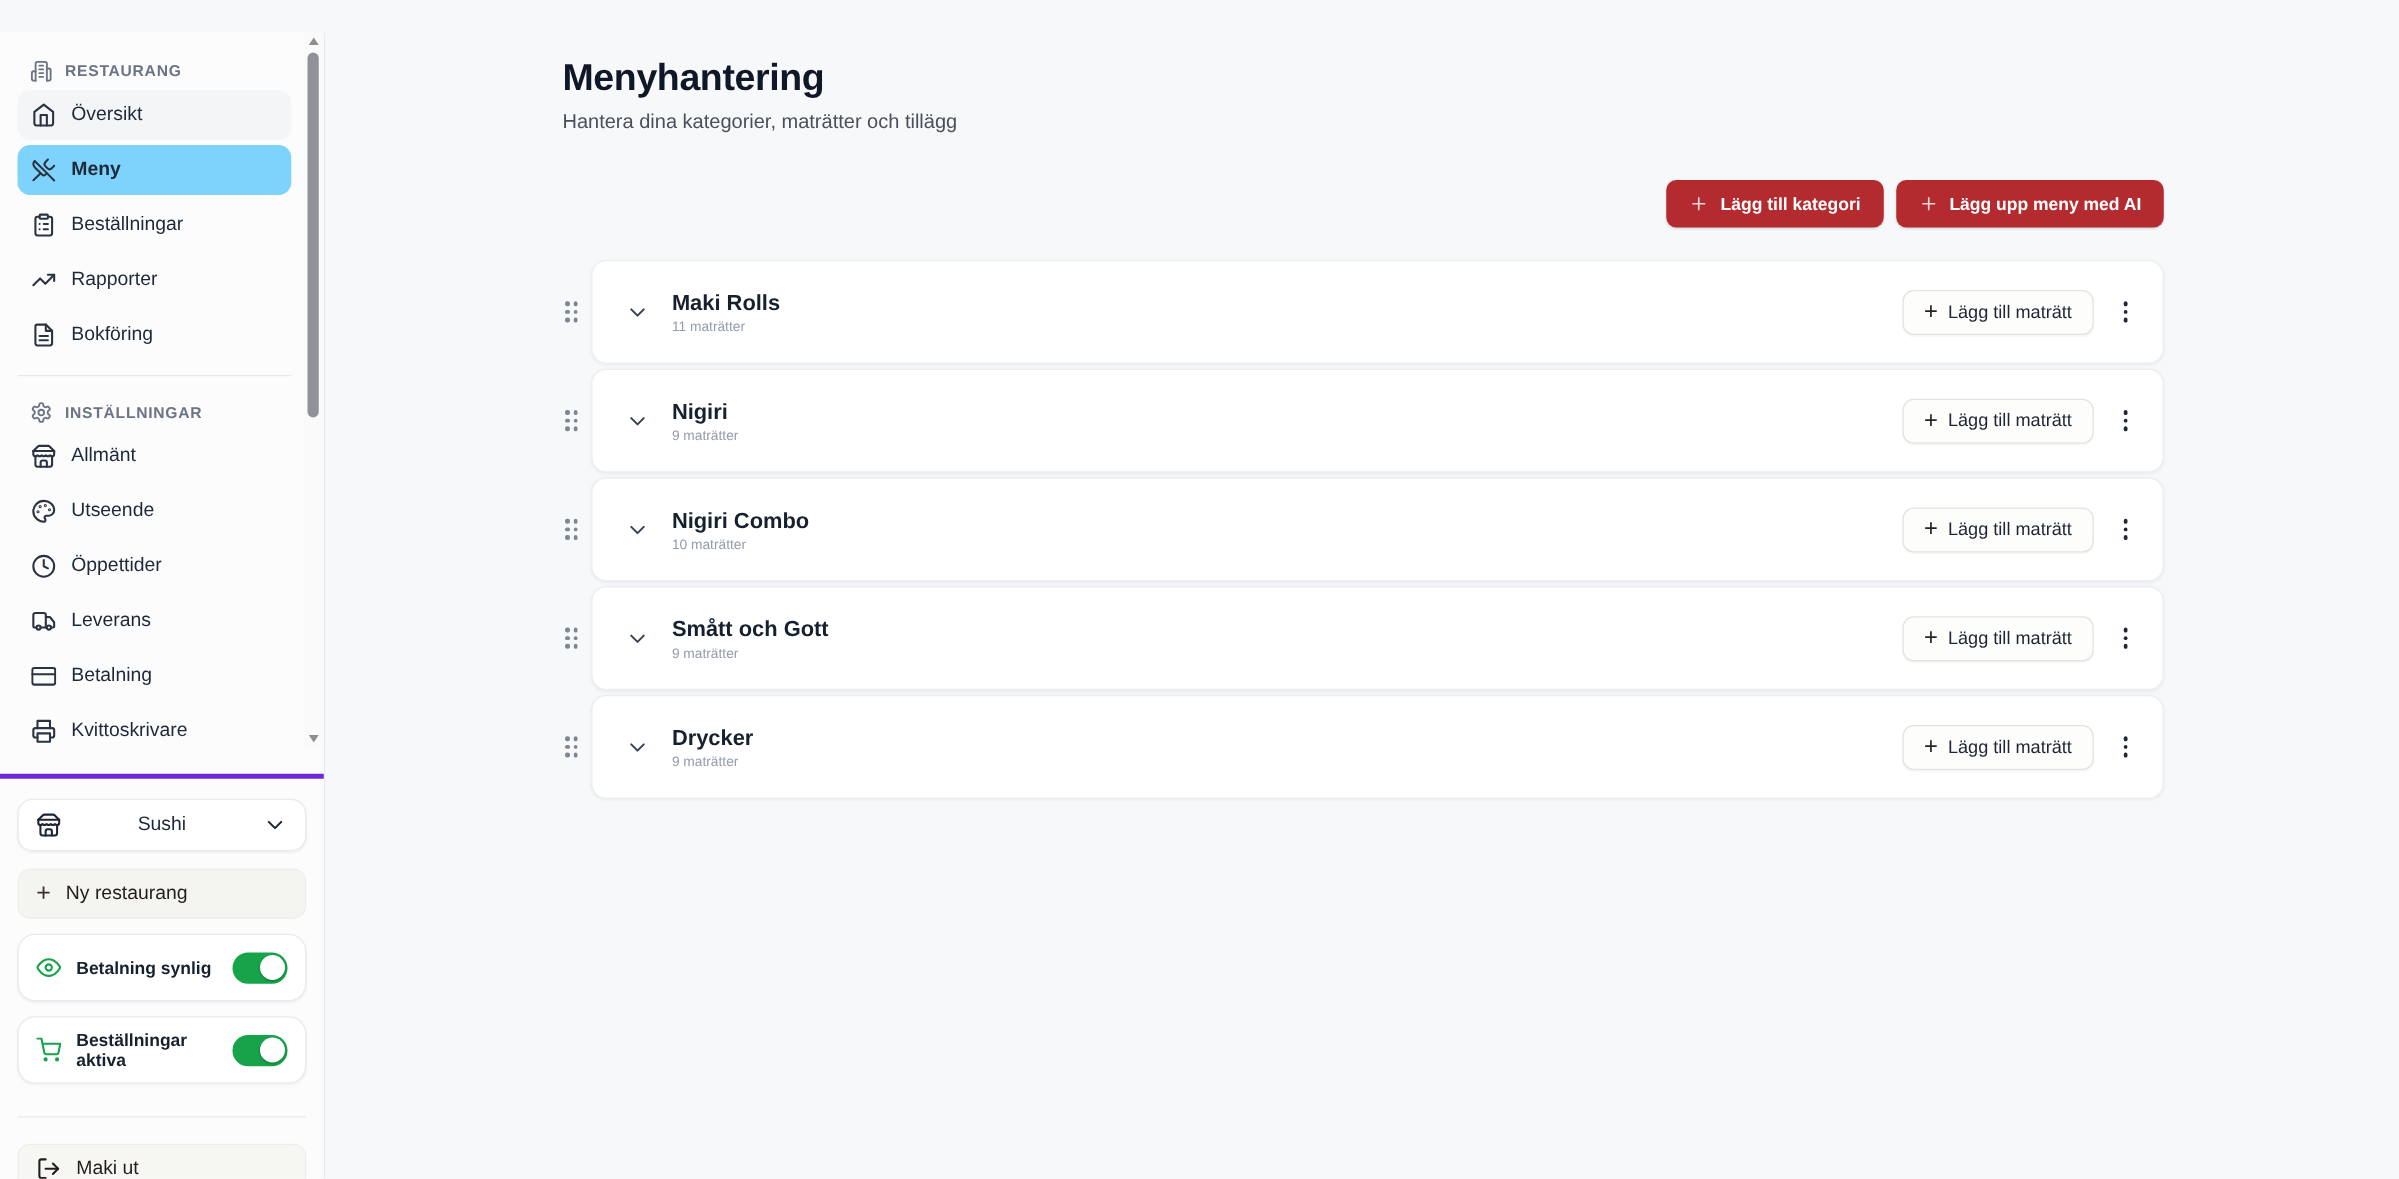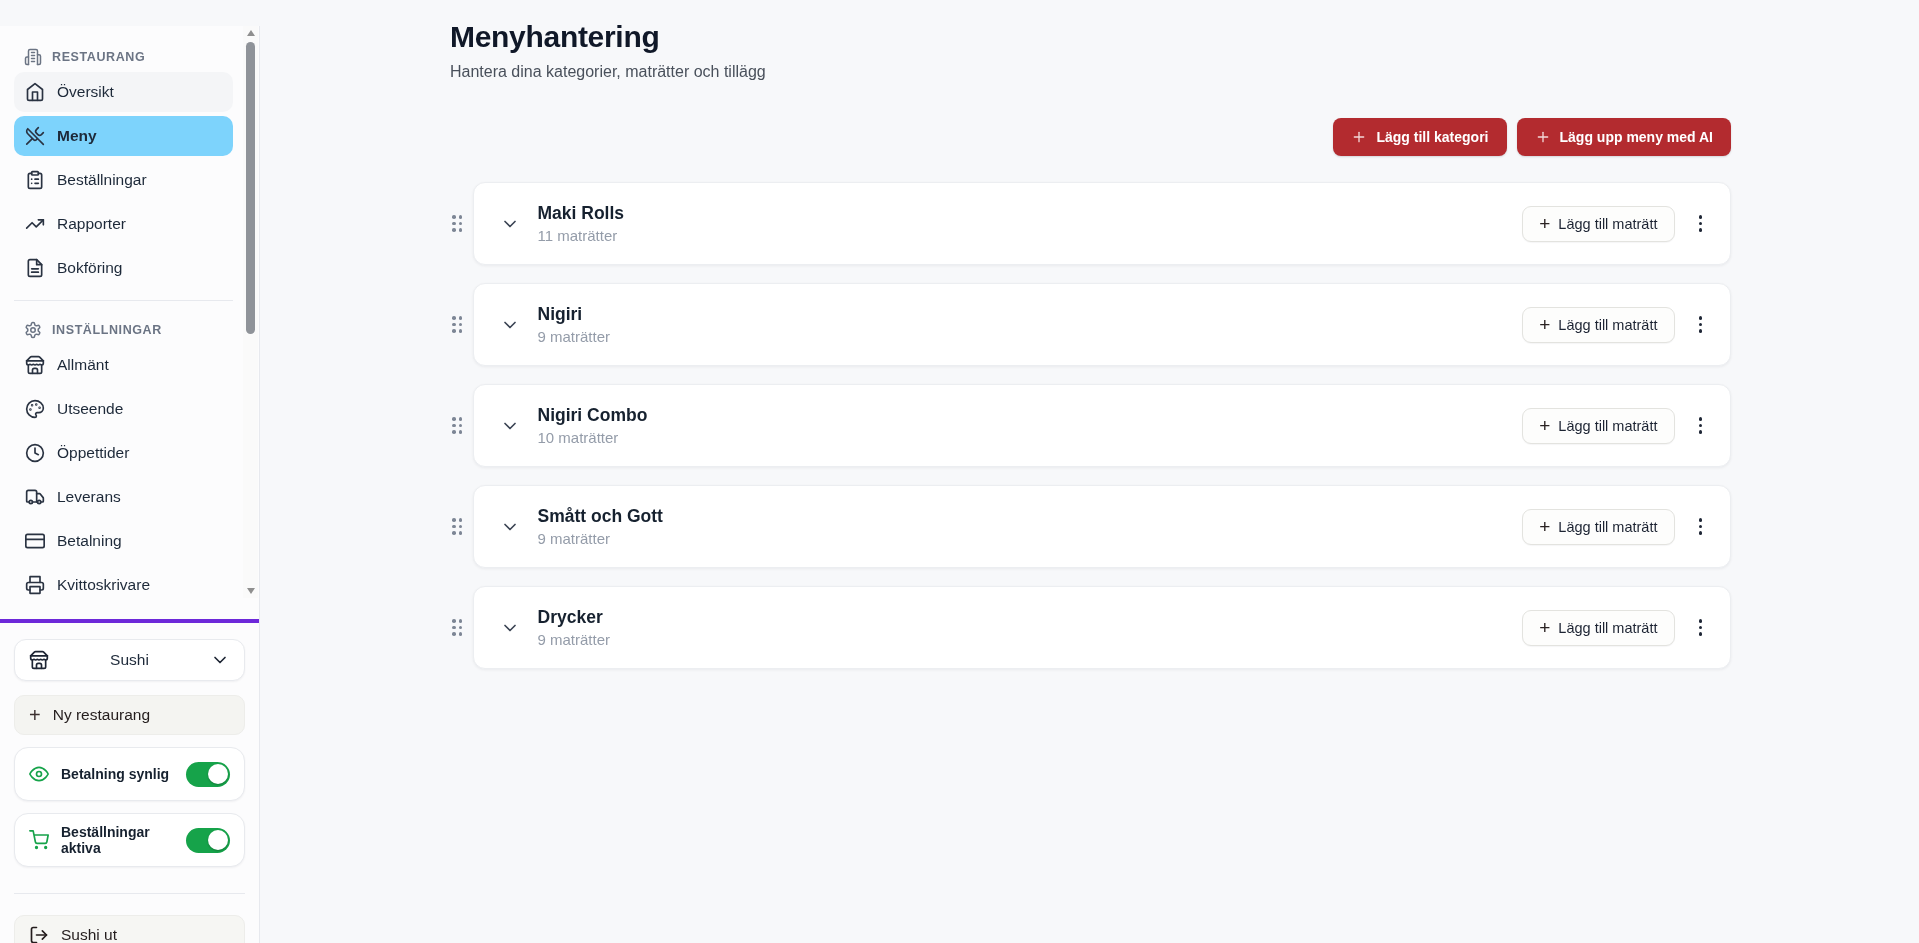--- a/index.html
+++ b/index.html
@@ -51,39 +51,39 @@
     border:1px solid #e8eaee; border-radius:14px; padding:0 14px; box-shadow:0 1px 2px rgba(16,24,40,.05);
     margin-top:12px; }
   .toggle-card .icn { color:#16a34a; }
   .toggle-card .lbl { flex:1; font-size:14px; font-weight:600; color:#16212f; }
   .switch { width:44px; height:25px; border-radius:13px; background:#16a34a; position:relative; cursor:pointer; flex:0 0 auto; }
   .switch .knob { position:absolute; top:2.5px; right:2.5px; width:20px; height:20px; border-radius:50%; background:#fff; box-shadow:0 1px 2px rgba(0,0,0,.25); }
   .footer-divider { border:none; border-top:1px solid #e7e9ee; margin:26px 0 0 0; }
   .logout-wrap { margin-top:auto; }
 
   
-  .main { flex:1; padding:20px 188px 0 190px; }
+  .main { flex:1; padding:46px 188px 0 190px; }
   .page-title { font-size:30px; font-weight:700; color:#101828; letter-spacing:-.3px; }
   .page-sub { margin-top:9px; font-size:16px; color:#49505b; }
   .actions-row { display:flex; justify-content:flex-end; gap:10px; margin-top:37px; }
   .btn-red { display:flex; align-items:center; gap:9px; height:38px; padding:0 18px;
     background:#b32b2f; color:#fff; border:none; border-radius:8px; font-size:14px; font-weight:600;
     font-family:inherit; cursor:pointer; box-shadow:0 1px 2px rgba(16,24,40,.15); }
   .btn-red .icn-sm { color:#f3d9d9; }
 
-  .cards { margin-top:26px; display:flex; flex-direction:column; gap:18px; }
+  .cards { margin-top:26px; display:flex; flex-direction:column; gap:4px; }
   .card-row { display:flex; align-items:center; gap:8px; }
   .grip { display:grid; grid-template-columns:repeat(2,4px); grid-auto-rows:4px; gap:2.5px; cursor:grab; padding:4px 2px; }
   .grip i { width:3.5px; height:3.5px; border-radius:50%; background:#7d8695; }
   .cat-card { flex:1; height:83px; background:#fff; border:1px solid #eceef1; border-radius:12px;
     box-shadow:0 1px 3px rgba(16,24,40,.06); display:flex; align-items:center; padding:0 24px 0 22px; }
   .chev-btn { background:none; border:none; color:#3a4353; cursor:pointer; padding:4px; display:flex; }
   .cat-info { margin-left:14px; display:flex; flex-direction:column; gap:3px; }
   .cat-name { font-size:17.5px; font-weight:700; color:#16212f; }
-  .cat-count { font-size:15px; color:#949ca9; }
+  .cat-count { font-size:11px; color:#949ca9; }
   .cat-actions { margin-left:auto; display:flex; align-items:center; gap:20px; }
   .btn-add { display:flex; align-items:center; gap:8px; height:36px; padding:0 16px; background:#fdfdfc;
     border:1px solid #e3e3df; border-radius:9px; font-size:14.5px; font-weight:500; color:#1d2433;
     font-family:inherit; cursor:pointer; box-shadow:0 1px 1px rgba(16,24,40,.04); }
   .btn-add .plus { font-size:19px; font-weight:400; color:#2a2222; line-height:1; }
   .kebab { display:flex; flex-direction:column; gap:3px; cursor:pointer; padding:4px; background:none; border:none; }
   .kebab i { width:3.5px; height:3.5px; border-radius:50%; background:#1f2736; }
 </style>
 </head>
 <body>
@@ -264,21 +264,21 @@
 
     <hr class="footer-divider">
 
     <div class="logout-wrap">
       <div class="soft-btn" style="background:#f6f6f3;">
         <svg class="icn " viewBox="0 0 24 24" fill="none" stroke="currentColor" stroke-width="2" stroke-linecap="round" stroke-linejoin="round">
             <path d="M9 21H5a2 2 0 0 1-2-2V5a2 2 0 0 1 2-2h4"></path>
             <polyline points="16 17 21 12 16 7"></polyline>
             <line x1="21" y1="12" x2="9" y2="12"></line>
           </svg>
-        <span>Sushi ut</span>
+        <span>Maki ut</span>
       </div>
     </div>
   </div>
 </aside>
 
 <main class="main">
   <h1 class="page-title">Menyhantering</h1>
   <p class="page-sub">Hantera dina kategorier, maträtter och tillägg</p>
 
   <div class="actions-row">

